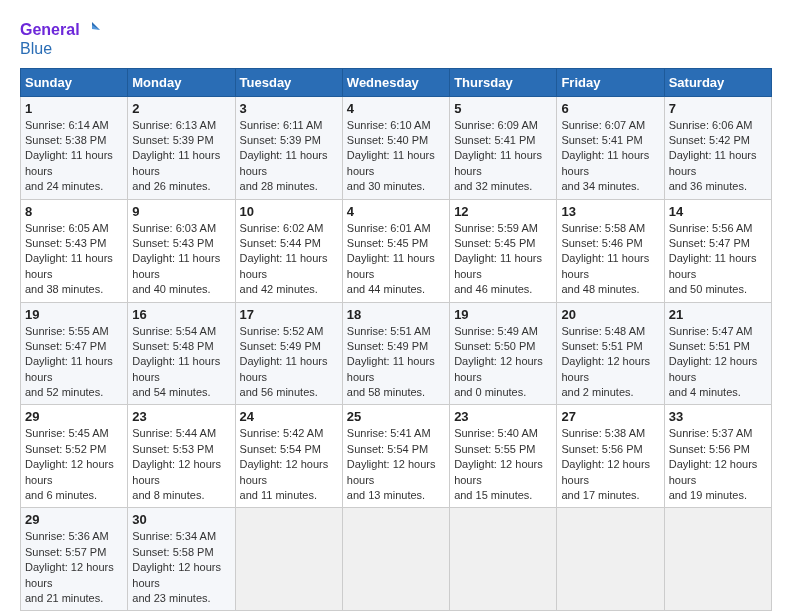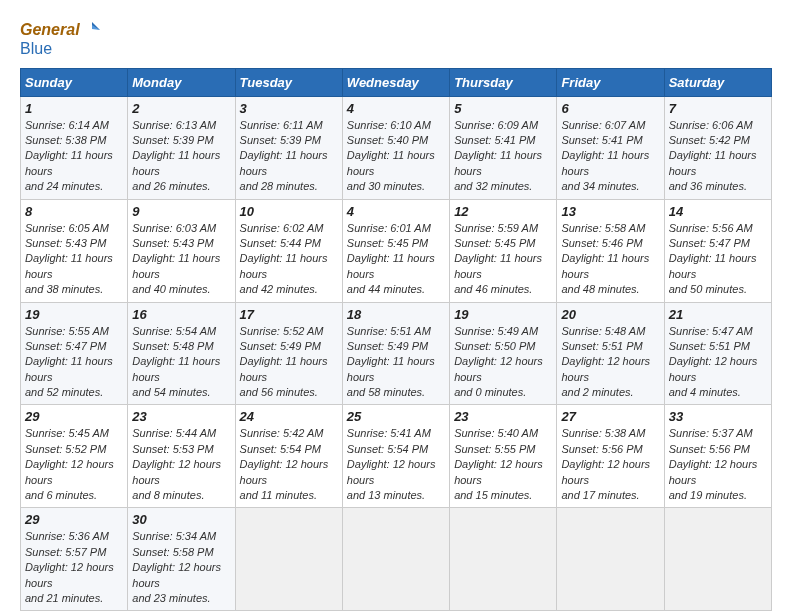--- a/index.html
+++ b/index.html
@@ -30,21 +30,20 @@
       font-weight: normal;
     }
     .subtitle {
       font-size: 14px;
       color: #555;
     }
     table {
       width: 100%;
       border-collapse: collapse;
       font-size: 10.5px;
-      font-style: italic;
     }
     thead tr th {
       background: #2a6db5;
       color: #fff;
       padding: 6px 4px;
       text-align: left;
       font-size: 13px;
       font-weight: bold;
       border: 1px solid #1e5a99;
     }
@@ -78,21 +77,21 @@
       background: #f0f0f0 !important;
     }
   </style>
 </head>
 <body>
 
 <div class="header">
   <div class="logo">
   <div style="display:flex;flex-direction:column;line-height:1.1;">
     <div style="display:flex;align-items:center;gap:2px;">
-      <span style="font-size:16px;font-weight:bold;color:#a16207;font-style:italic;">General</span>
+      <span style="font-size:16px;font-weight:bold;color:#6d28d9;">General</span>
       <svg width="20" height="20" viewBox="0 0 20 20">
         <polygon points="10,2 18,10 10,7" fill="#2a6db5"></polygon>
         <polygon points="10,5 18,10 10,9" fill="#5599dd"></polygon>
       </svg>
     </div>
     <span style="font-size:16px;font-weight:normal;color:#2a6db5;">Blue</span>
   </div>
 </div>
   <div class="title-block">
     <div class="month-title"></div>

